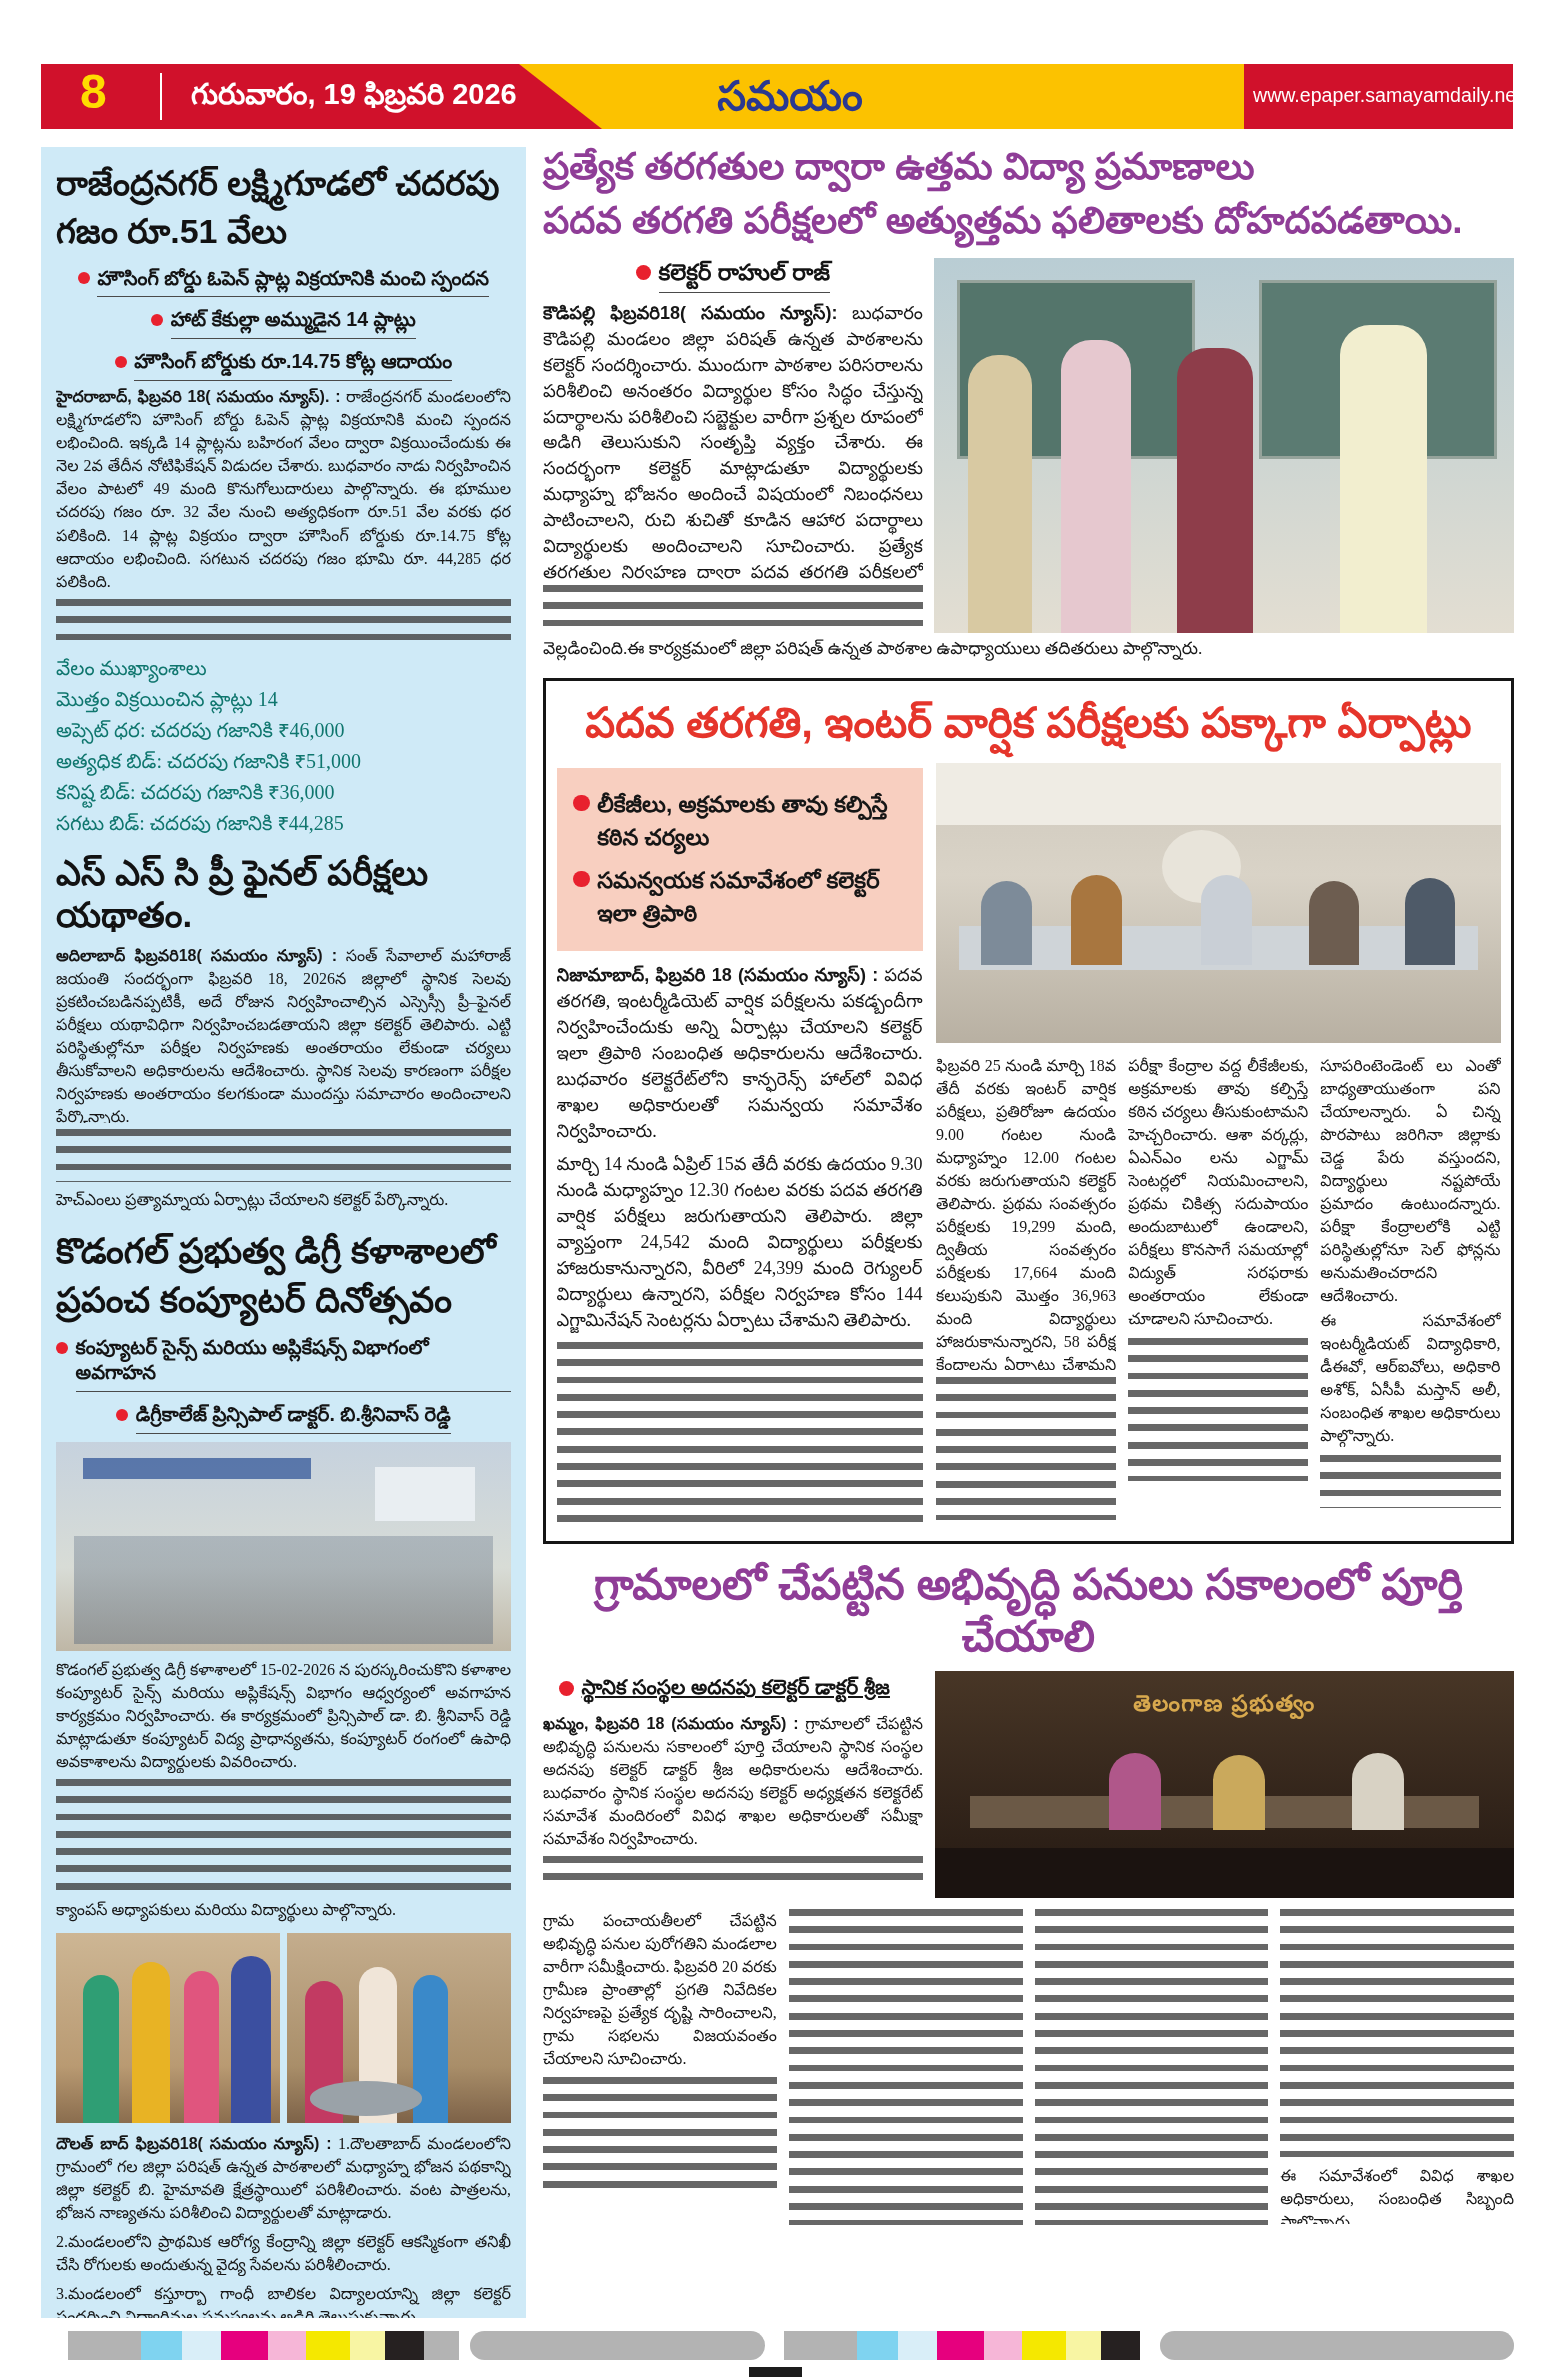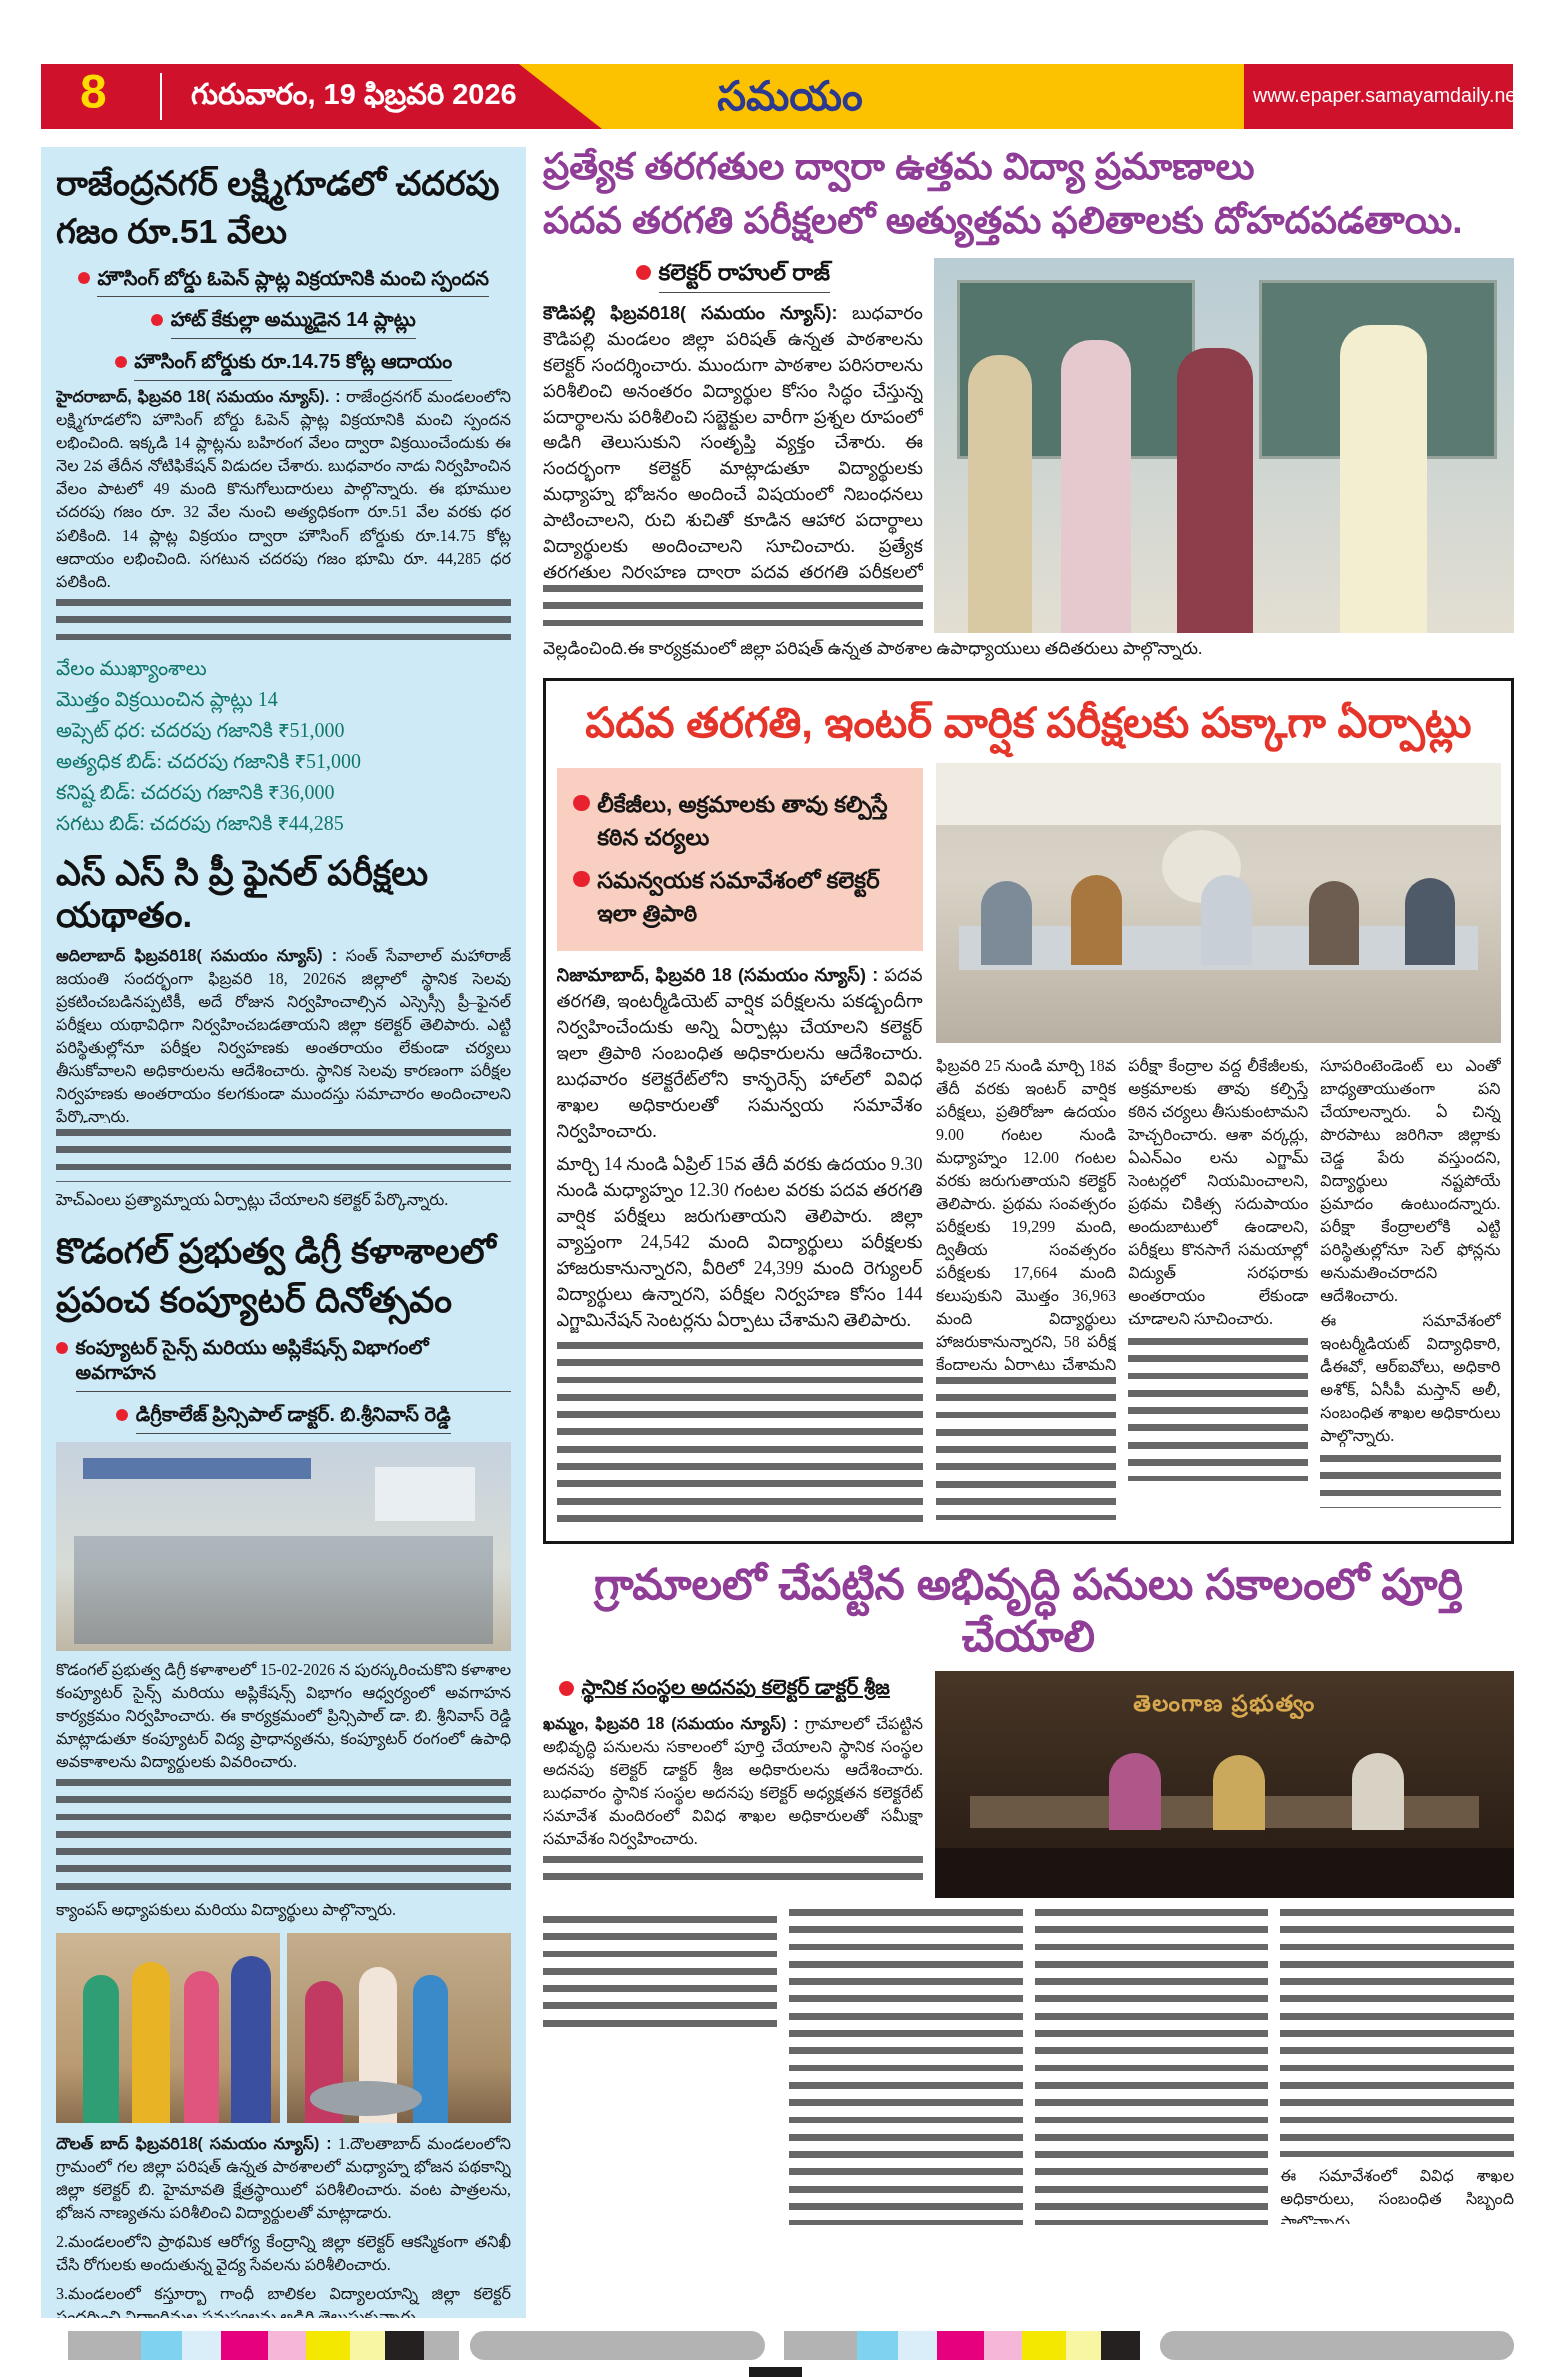--- a/index.html
+++ b/index.html
@@ -114,21 +114,21 @@
       </div>
         </div>
       <div class="body" style="margin-top:4.5px;max-height:237px;overflow:hidden;">
         <span class="byl">హైదరాబాద్, ఫిబ్రవరి 18( సమయం న్యూస్). :</span>
         <span>రాజేంద్రనగర్ మండలంలోని లక్ష్మిగూడలోని హౌసింగ్ బోర్డు ఓపెన్ ప్లాట్ల విక్రయానికి మంచి స్పందన లభించింది. ఇక్కడి 14 ప్లాట్లను బహిరంగ వేలం ద్వారా విక్రయించేందుకు ఈ నెల 2వ తేదీన నోటిఫికేషన్ విడుదల చేశారు. బుధవారం నాడు నిర్వహించిన వేలం పాటలో 49 మంది కొనుగోలుదారులు పాల్గొన్నారు. ఈ భూముల చదరపు గజం రూ. 32 వేల నుంచి అత్యధికంగా రూ.51 వేల వరకు ధర పలికింది. 14 ప్లాట్ల విక్రయం ద్వారా హౌసింగ్ బోర్డుకు రూ.14.75 కోట్ల ఆదాయం లభించింది. సగటున చదరపు గజం భూమి రూ. 44,285 ధర పలికింది.</span>
       </div>
       <div class="fill" style="height:48px;margin:6px 0;"></div>
       <div class="list">
         <div>వేలం ముఖ్యాంశాలు</div>
         <div>మొత్తం విక్రయించిన ప్లాట్లు 14</div>
-        <div>అప్సెట్ ధర: చదరపు గజానికి ₹51,000</div>
+        <div>అప్సెట్ ధర: చదరపు గజానికి ₹46,000</div>
         <div>అత్యధిక బిడ్: చదరపు గజానికి ₹51,000</div>
         <div>కనిష్ట బిడ్: చదరపు గజానికి ₹36,000</div>
         <div>సగటు బిడ్: చదరపు గజానికి ₹44,285</div>
       </div>
     </div>
 
     <div style="margin-top:13.5px;">
       <div class="h-black" style="font-size:35px;line-height:1.2;">ఎస్ ఎస్ సి ప్రీ ఫైనల్ పరీక్షలు యథాతం.</div>
       <div class="body" style="margin-top:7.5px;max-height:179px;overflow:hidden;">
         <span class="byl">అదిలాబాద్ ఫిబ్రవరి18( సమయం న్యూస్) :</span>
@@ -292,20 +292,21 @@
           <div class="gold">తెలంగాణ ప్రభుత్వం</div>
           <div class="abs" style="left:6%;top:55%;width:88%;height:14%;background:#6b5946;"></div>
           <div class="pers" style="left:30%;top:36%;width:9%;height:34%;background:#b0578a;"></div>
           <div class="pers" style="left:48%;top:37%;width:9%;height:33%;background:#caa95c;"></div>
           <div class="pers" style="left:72%;top:36%;width:9%;height:34%;background:#d8d2c4;"></div>
           <div class="abs" style="left:0;top:78%;width:100%;height:22%;background:#1b1310;"></div>
         </div>
       </div>
       <div class="m3-cols">
         <div class="m3-col">
+          <div class="body" style="max-height:188px;overflow:hidden;">గ్రామ పంచాయతీలలో చేపట్టిన అభివృద్ధి పనుల పురోగతిని మండలాల వారీగా సమీక్షించారు. ఫిబ్రవరి 20 వరకు గ్రామీణ ప్రాంతాల్లో ప్రగతి నివేదికల నిర్వహణపై ప్రత్యేక దృష్టి సారించాలని, గ్రామ సభలను విజయవంతం చేయాలని సూచించారు.</div>
           <div class="fill" style="height:120px;margin-top:7.5px;"></div>
         </div>
         <div class="m3-col">
           <div class="fill" style="height:316px;"></div>
         </div>
         <div class="m3-col">
           <div class="fill" style="height:316px;"></div>
         </div>
         <div class="m3-col">
           <div class="fill" style="height:248px;"></div>

